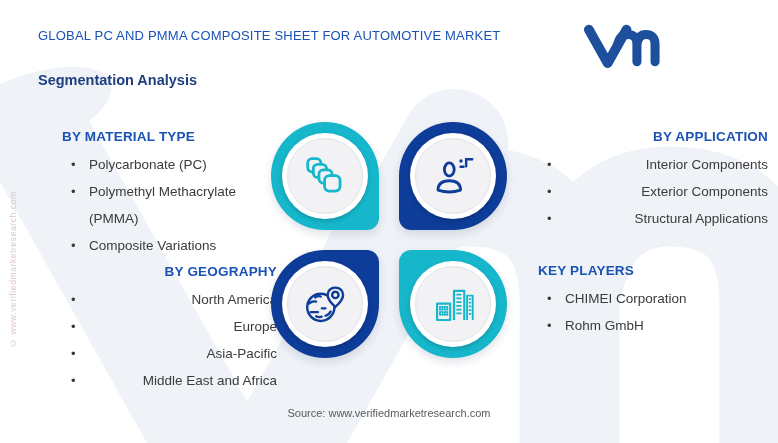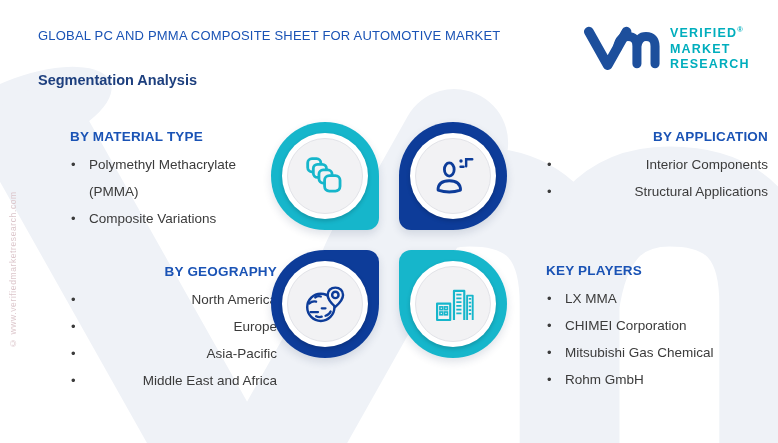--- a/index.html
+++ b/index.html
@@ -34,21 +34,21 @@
   }
   .brand{position:absolute;left:584px;top:22px;z-index:2;display:flex;align-items:center;}
   .brand .mono{width:78px;height:46px;}
   .brand .mono path{stroke:var(--logo-blue);}
   .wordmark{margin-left:8px;color:var(--logo-teal);font-weight:bold;
     font-size:12.5px;line-height:15.5px;letter-spacing:1.2px;}
   .wordmark sup{font-size:7.5px;letter-spacing:0;}
   
   .section{position:absolute;z-index:2;}
   .section h3{
-    margin:0 0 7px 8px;font-size:13.5px;font-weight:bold;letter-spacing:.2px;
+    margin:0 0 7px 0;font-size:13.5px;font-weight:bold;letter-spacing:.2px;
     color:var(--heading-blue);text-transform:uppercase;
   }
   .section ul{list-style:none;margin:0;padding:0;}
   .section li{
     position:relative;padding-left:27px;font-size:13.5px;line-height:27px;
     color:var(--text);
   }
   .section li::before{
     content:"\2022";position:absolute;left:9px;color:var(--text);font-size:13px;
   }
@@ -98,57 +98,52 @@
   <div class="wm-copy">© www.verifiedmarketresearch.com</div>
 
   <div class="title">GLOBAL PC AND PMMA COMPOSITE SHEET FOR AUTOMOTIVE MARKET</div>
   <div class="subtitle">Segmentation Analysis</div>
 
   <div class="brand">
     <svg class="mono" viewBox="0 0 112 64" fill="none">
       <path d="M7 10 L34 58 L61 10" stroke-width="14" stroke-linecap="round" stroke-linejoin="round"></path>
       <path d="M48 33 Q51 17 63 17 Q76 17 76 31 L76 56 M76 31 Q78 17 89 17 Q102 17 102 31 L102 56" stroke-width="13" stroke-linecap="round"></path>
     </svg>
-    <div class="wordmark">
-      <div><span>VERIFIED</span><sup>®</sup></div>
-      <div>MARKET</div>
-      <div>RESEARCH</div>
-    </div>
   </div>
 
   <div class="section" id="sec-material">
     <h3>BY MATERIAL TYPE</h3>
     <ul>
+        <li>Polycarbonate (PC)</li>
         <li>Polymethyl Methacrylate (PMMA)</li>
         <li>Composite Variations</li>
       </ul>
   </div>
   <div class="section" id="sec-geography">
     <h3>BY GEOGRAPHY</h3>
     <ul>
         <li>North America</li>
         <li>Europe</li>
         <li>Asia-Pacific</li>
         <li>Middle East and Africa</li>
       </ul>
   </div>
 
   <div class="section" id="sec-application">
     <h3>BY APPLICATION</h3>
     <ul>
         <li>Interior Components</li>
+        <li>Exterior Components</li>
         <li>Structural Applications</li>
       </ul>
   </div>
   <div class="section" id="sec-keyplayers">
     <h3>KEY PLAYERS</h3>
     <ul>
-        <li>LX MMA</li>
         <li>CHIMEI Corporation</li>
-        <li>Mitsubishi Gas Chemical</li>
         <li>Rohm GmbH</li>
       </ul>
   </div>
 
   <div class="petal teal" id="petal-tl">
     <div class="inner"></div>
     <div class="face">
       <svg viewBox="0 0 48 48">
         <g class="stroke-teal" stroke-width="3">
           <rect class="icon-face-fill" x="5" y="5" width="14" height="14" rx="4.5"></rect>
@@ -210,13 +205,14 @@
           <path d="M40.3 18 h2.6 M40.3 22 h2.6 M40.3 26 h2.6 M40.3 30 h2.6 M40.3 34 h2.6"></path>
           <rect x="9.5" y="26.5" width="3" height="3"></rect>
           <rect x="14.5" y="26.5" width="3" height="3"></rect>
           <rect x="9.5" y="32" width="3" height="3"></rect>
           <rect x="14.5" y="32" width="3" height="3"></rect>
         </g>
       </svg>
     </div>
   </div>
 
+  <div class="source">Source: www.verifiedmarketresearch.com</div>
 </div>
 
 </body></html>

